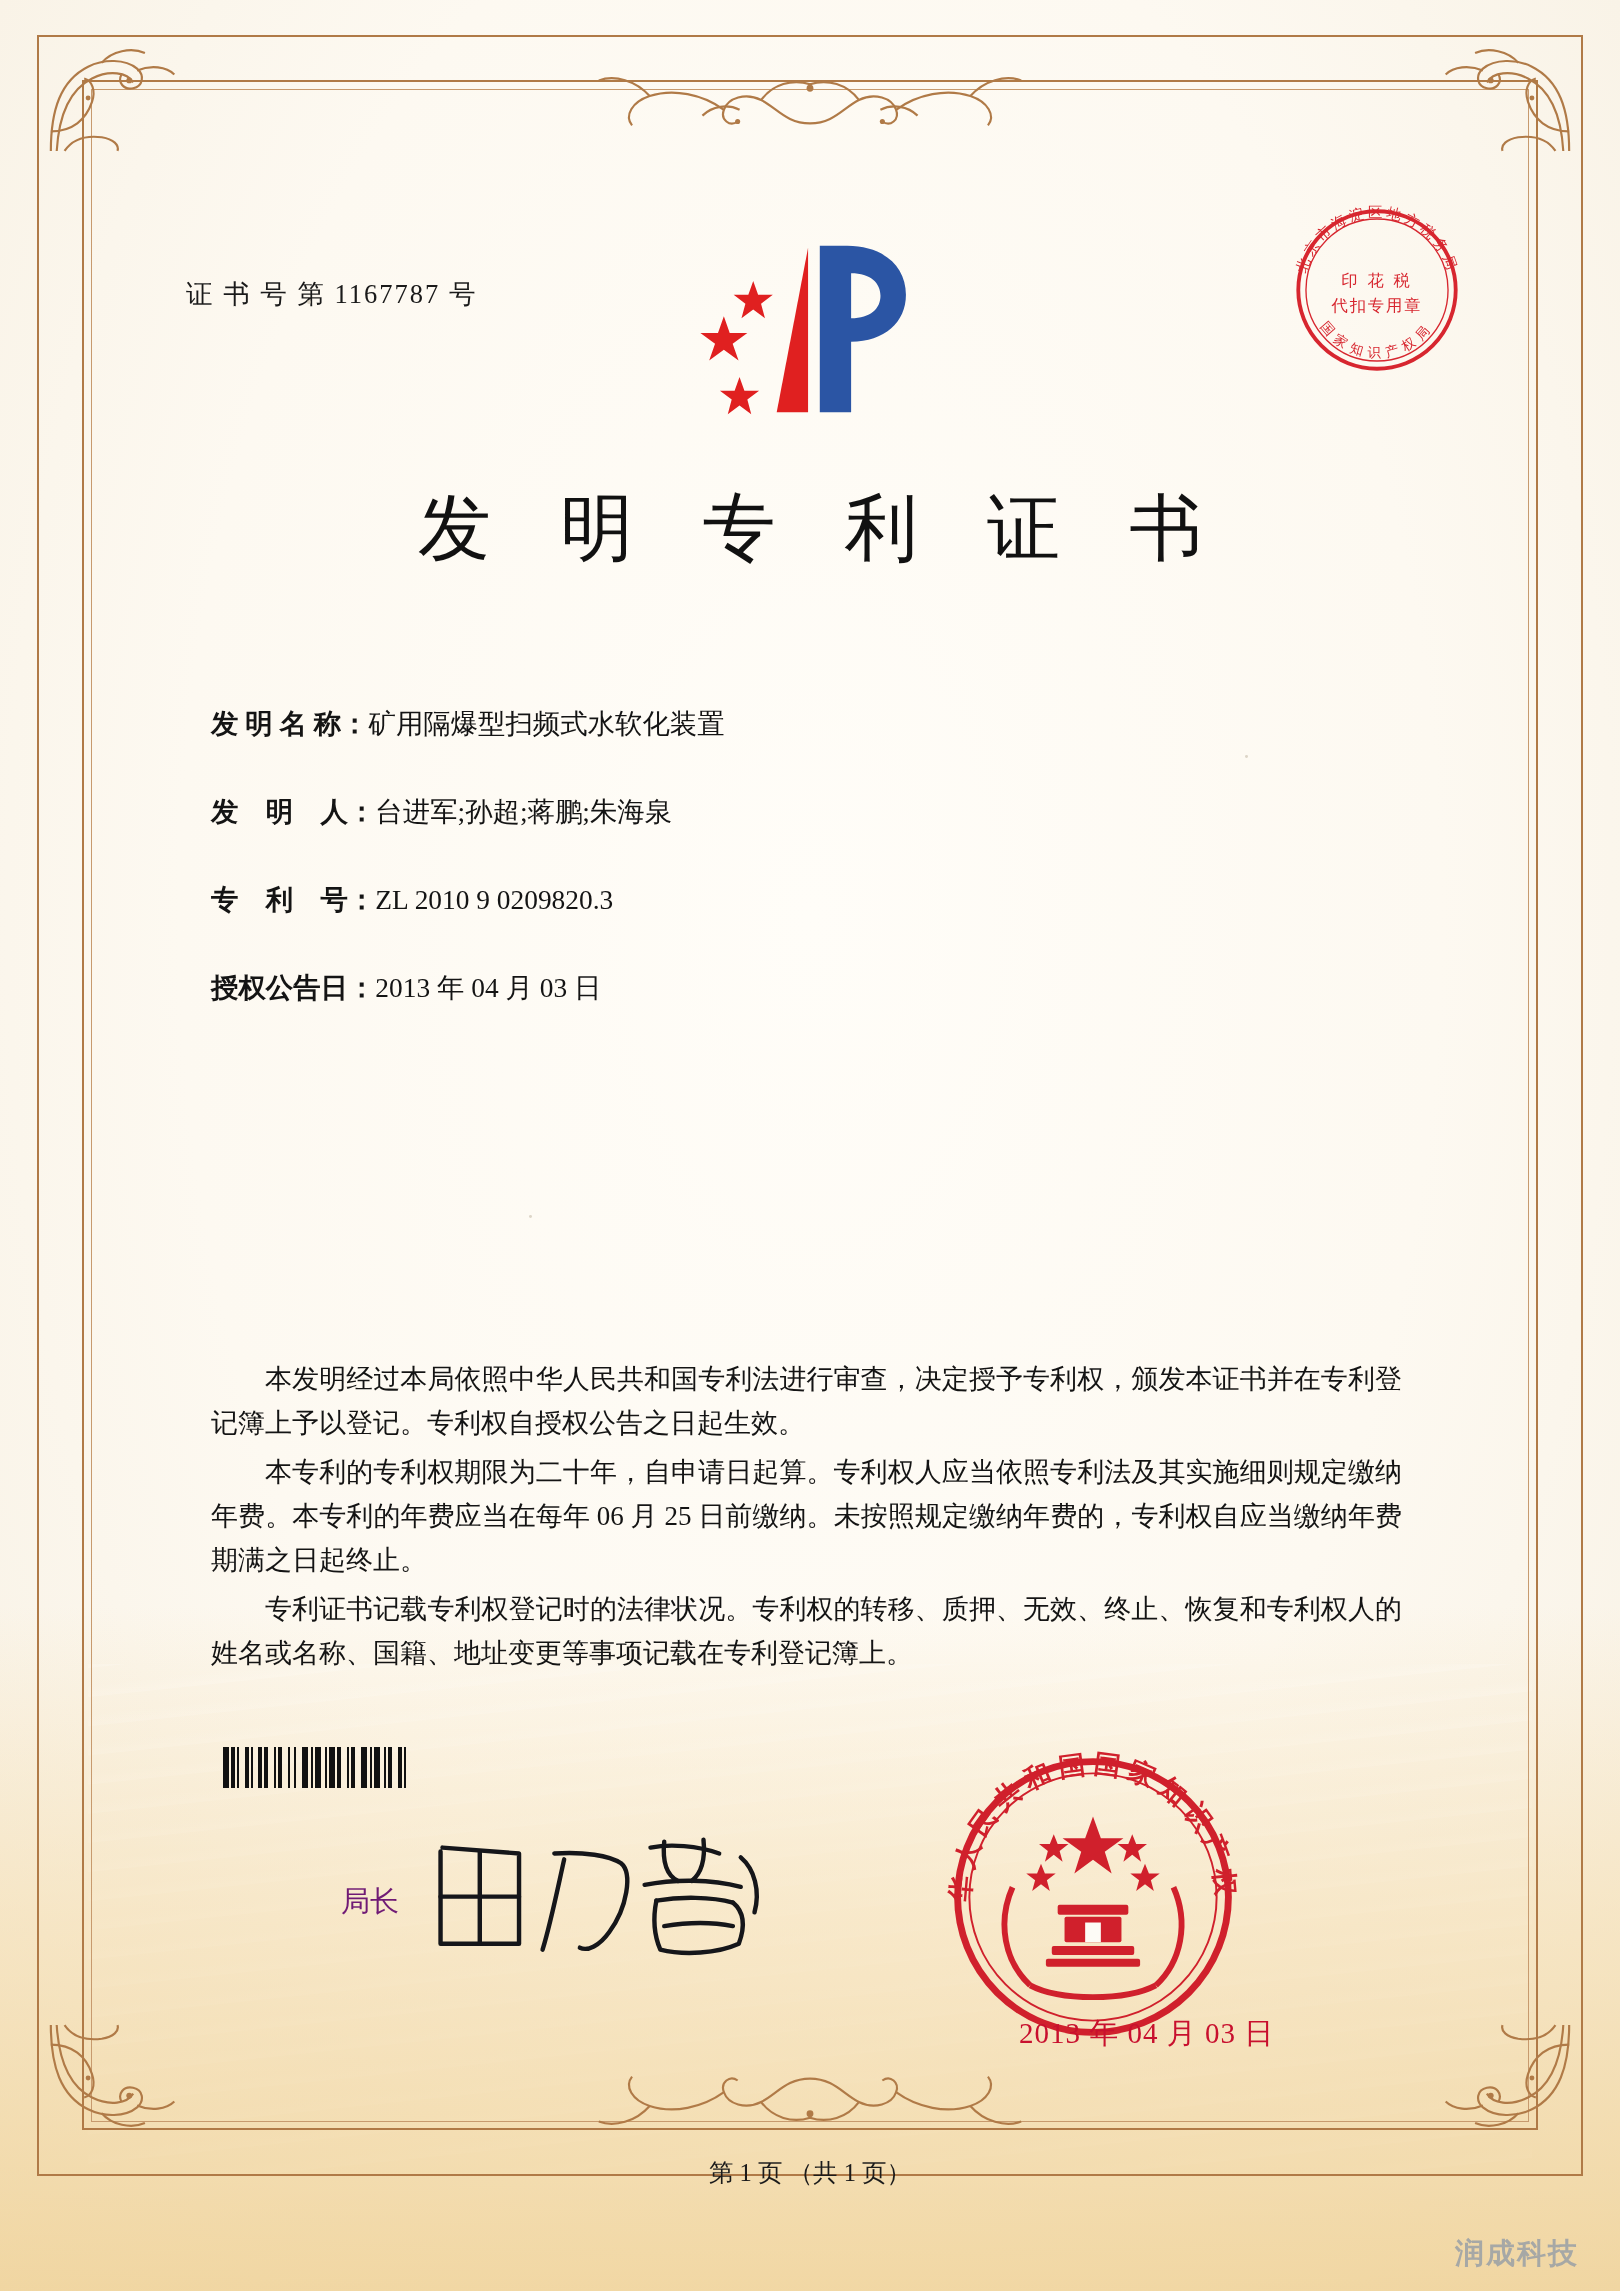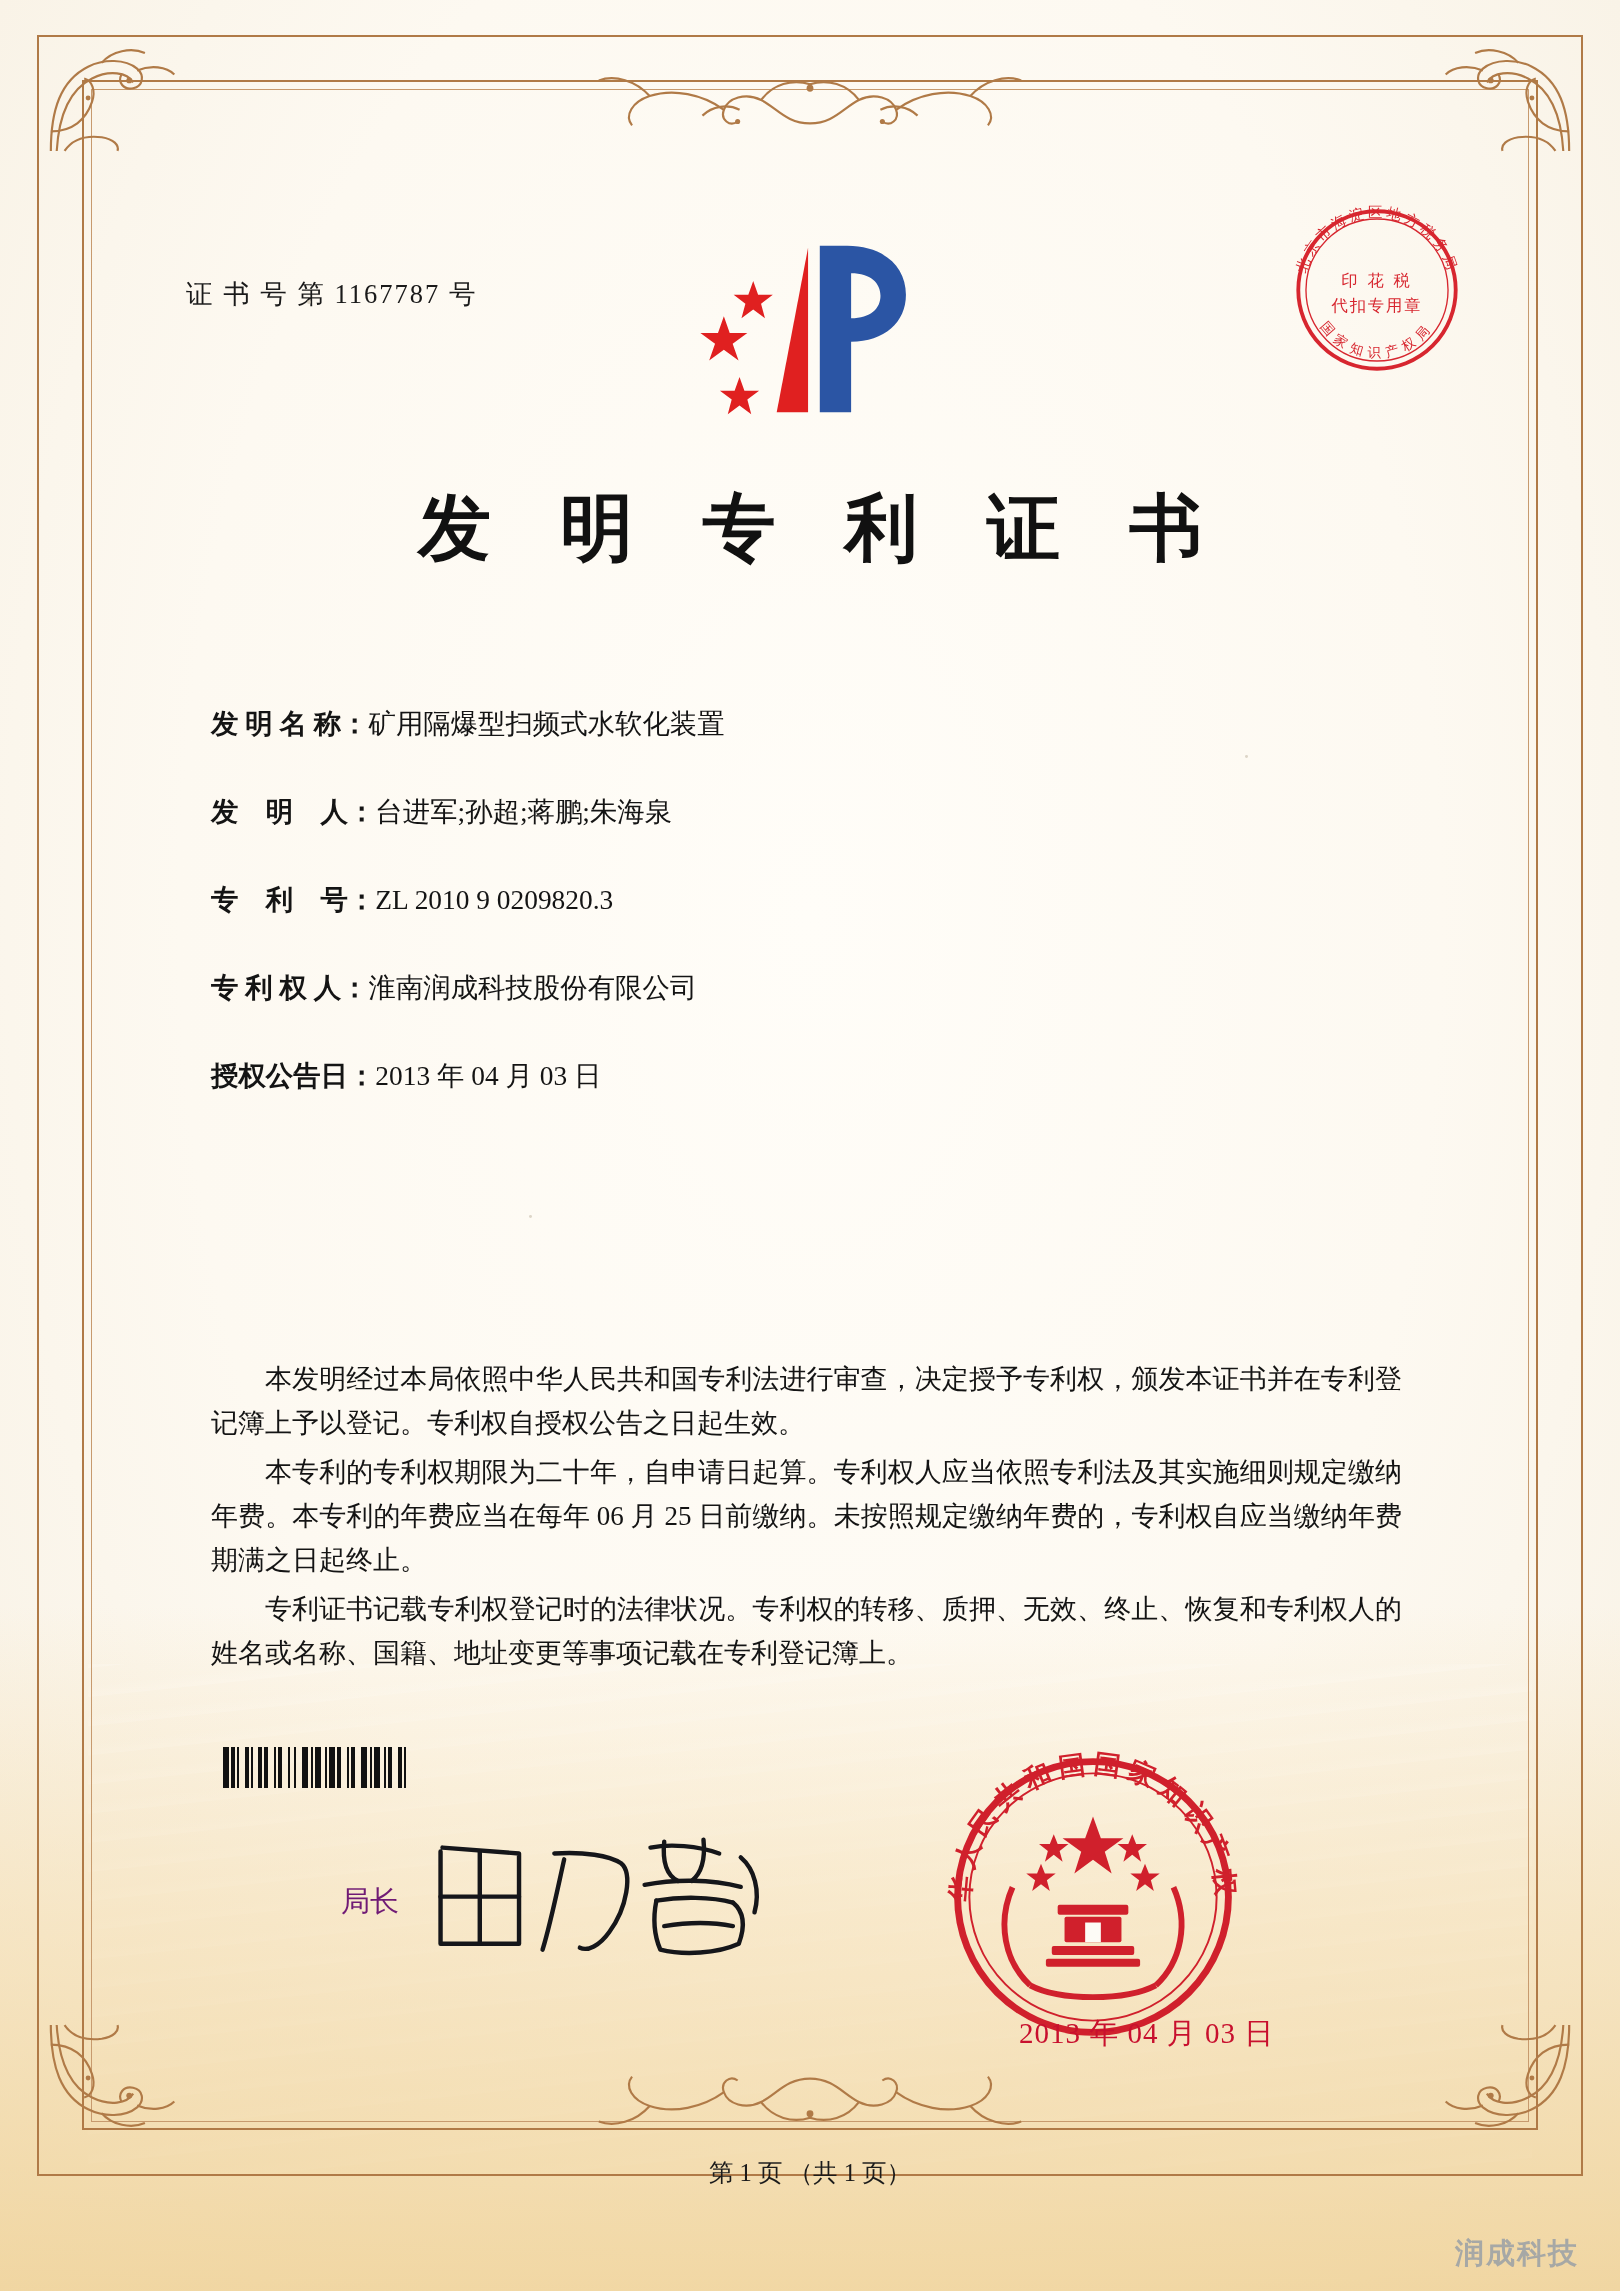--- a/index.html
+++ b/index.html
@@ -129,21 +129,21 @@
   }
   .tax-stamp svg { width: 100%; height: 100%; display: block; }
 
   .doc-title {
     position: absolute;
     left: 0; right: 0;
     top: 480px;
     text-align: center;
     font-size: 73px;
     letter-spacing: 25.5px;
-    font-weight: bold;
+    font-weight: normal;
     color: #111;
     text-indent: 25.5px;
     font-family: "Liberation Serif", "DejaVu Serif", serif;
   }
 
   
   .fields {
     position: absolute;
     left: 211px;
     top: 706px;
@@ -402,24 +402,20 @@
     </div>
     <div class="field-row">
       <span class="field-label">发　明　人：</span>
       <span class="field-value">台进军;孙超;蒋鹏;朱海泉</span>
     </div>
     <div class="field-row">
       <span class="field-label">专　利　号：</span>
       <span class="field-value">ZL 2010 9 0209820.3</span>
     </div>
     <div class="field-row">
-      <span class="field-label">专 利 权 人：</span>
-      <span class="field-value">淮南润成科技股份有限公司</span>
-    </div>
-    <div class="field-row">
       <span class="field-label">授权公告日：</span>
       <span class="field-value">2013 年 04 月 03 日</span>
     </div>
   </div>
 
   <div class="paragraphs">
     <p>本发明经过本局依照中华人民共和国专利法进行审查，决定授予专利权，颁发本证书并在专利登记簿上予以登记。专利权自授权公告之日起生效。</p>
     <p>本专利的专利权期限为二十年，自申请日起算。专利权人应当依照专利法及其实施细则规定缴纳年费。本专利的年费应当在每年 06 月 25 日前缴纳。未按照规定缴纳年费的，专利权自应当缴纳年费期满之日起终止。</p>
     <p>专利证书记载专利权登记时的法律状况。专利权的转移、质押、无效、终止、恢复和专利权人的姓名或名称、国籍、地址变更等事项记载在专利登记簿上。</p>
   </div>

